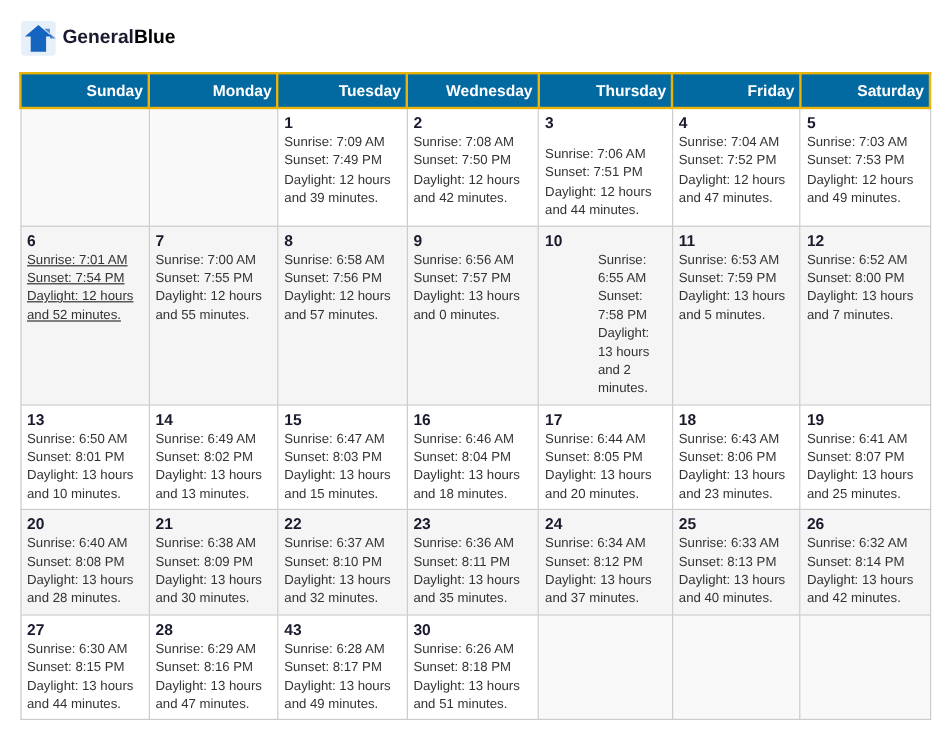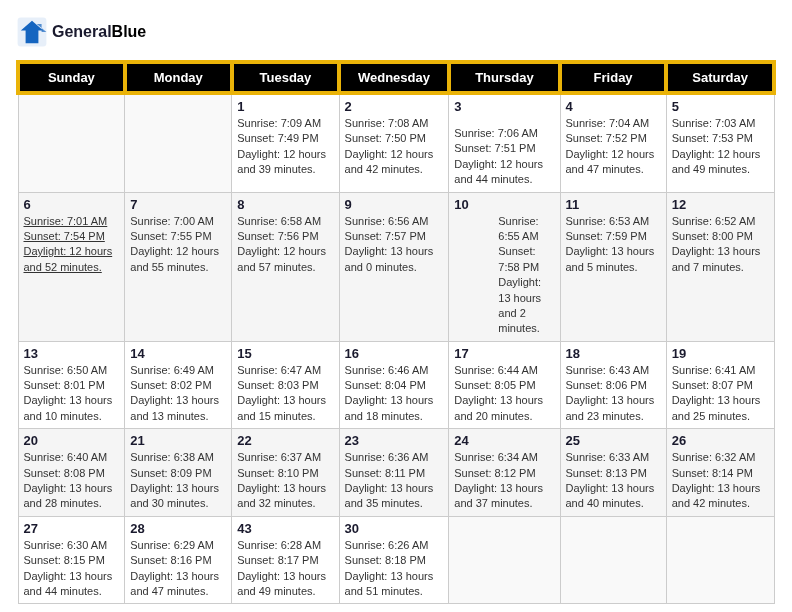--- a/index.html
+++ b/index.html
@@ -37,27 +37,27 @@
     .calendar-subtitle {
       font-size: 16px;
       color: #444;
     }
     table {
       width: 100%;
       border-collapse: collapse;
       font-size: 11px;
     }
     thead th {
-      background-color: #000000;
+      background-color: #0369a1;
       color: #fff;
       padding: 6px 4px;
-      text-align: center;
+      text-align: right;
       font-size: 13px;
       font-weight: bold;
-      border: 4px solid #eab308;
+      border: 2px solid #eab308;
     }
     tbody td {
       border: 1px solid #ccc;
       padding: 4px 5px;
       vertical-align: top;
       width: 113px;
       min-height: 70px;
       background: #fff;
     }
     tbody tr:nth-child(even) td {

